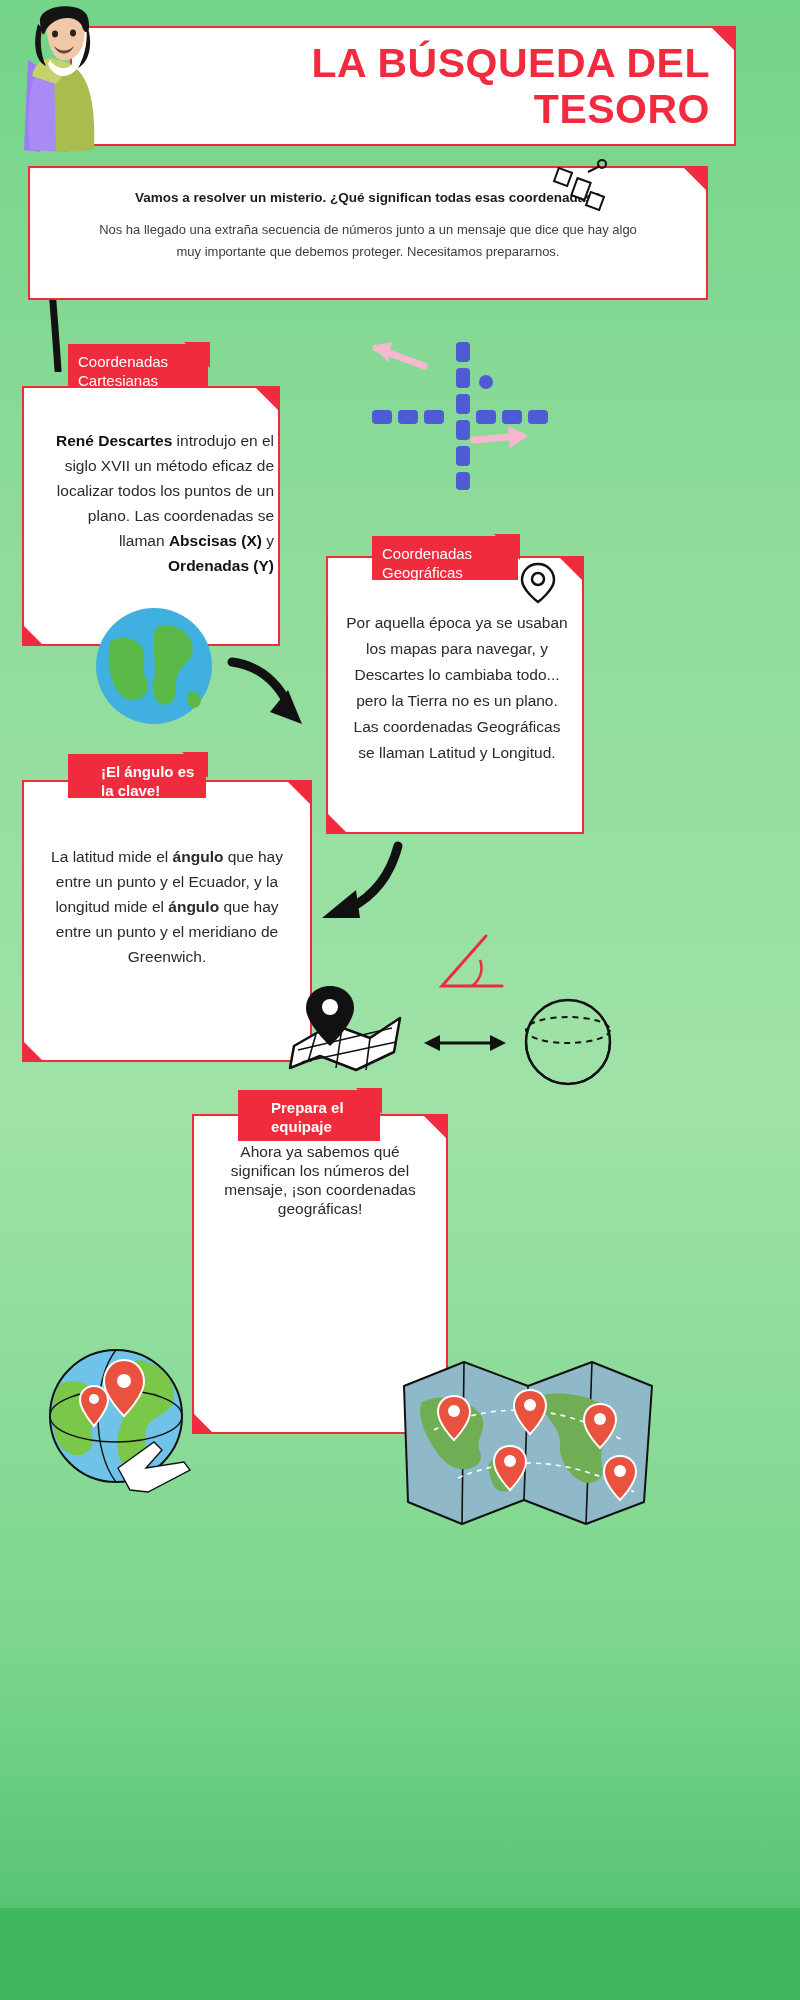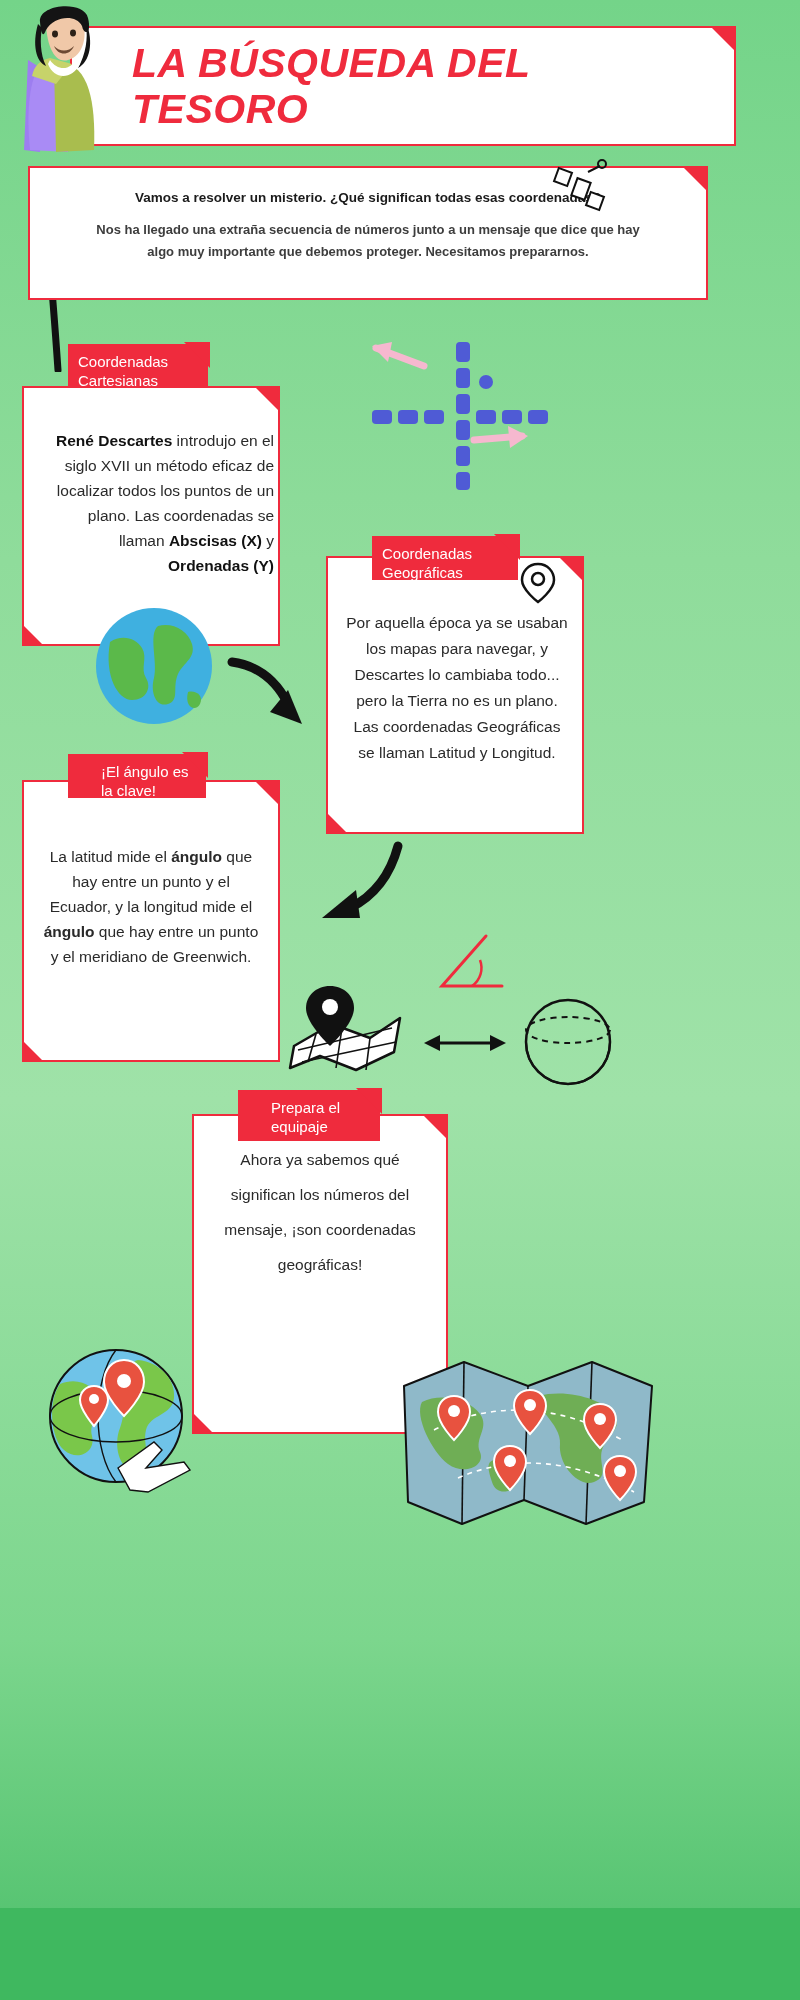--- a/index.html
+++ b/index.html
@@ -40,85 +40,84 @@
 
   
   #title-card {
     left:70px; top:26px; width:666px; height:120px;
   }
   #title-text {
     color:#ef2b3d;
     font-weight:bold;
     font-size:41px;
     line-height:46px;
-    text-align:left;
+    text-align:right;
     letter-spacing:0.5px;
     padding:12px 24px 0 60px;
     text-transform:uppercase;
-    font-style:italic;
   }
 
   
   #portrait { position:absolute; left:10px; top:0px; width:120px; height:185px; }
 
   
   #intro-card { left:28px; top:166px; width:680px; height:134px; }
   #intro-q {
     font-size:13.5px; font-weight:bold; color:#1b1b1b;
     text-align:center; padding:22px 40px 0 40px;
   }
   #intro-p {
     font-size:13px; color:#3d3d3d; text-align:center;
-    padding:14px 56px 0 56px; line-height:22px;font-weight:bold;
+    padding:14px 56px 0 56px; line-height:22px;
   }
 
   
   .tab {
     position:absolute;
     background:#ef2b3d;
     color:#ffffff;
     font-size:15px;
     line-height:19px;
     text-align:left;
     padding:8px 10px;
     z-index:5;
   }
   .tab .fold { border-top-color:#ef2b3d; }
-  .tab.bold { font-weight:normal;padding-left:33px; }
+  .tab.bold { font-weight:bold;padding-left:33px; }
 
   
   #cart-tab { left:68px; top:344px; width:140px; height:44px; }
   #cart-card { left:22px; top:386px; width:258px; height:260px; }
   #cart-body {
     font-size:15.5px; line-height:25px; color:#2a2a2a;
     text-align:right; padding:40px 4px 0 18px;
   }
   #cart-body b { color:#111; }
 
   
   #geo-tab { left:372px; top:536px; width:146px; height:44px; }
   #geo-card { left:326px; top:556px; width:258px; height:278px; }
   #geo-body {
     font-size:15.5px; line-height:26px; color:#2a2a2a;
     text-align:center; padding:52px 14px 0 18px;
   }
 
   
   #ang-tab { left:68px; top:754px; width:138px; height:44px; }
-  #ang-card { left:22px; top:780px; width:258px; height:282px; }
+  #ang-card { left:22px; top:780px; width:290px; height:282px; }
   #ang-body {
     font-size:15.5px; line-height:25px; color:#2a2a2a;
     text-align:center; padding:62px 18px 0 18px;
   }
 
   
   #lug-tab { left:238px; top:1090px; width:142px; height:51px; }
   #lug-card { left:192px; top:1114px; width:256px; height:320px; }
   #lug-body {
-    font-size:15.5px; line-height:35px; color:#2a2a2a;
+    font-size:15.5px; line-height:19px; color:#2a2a2a;
     text-align:center; padding:26px 20px 0 20px;
   }
   #lug-body p { margin:0 0 18px 0; }
 
   svg { display:block; }
   .abs { position:absolute; }
 </style>
 </head>
 <body>
 

